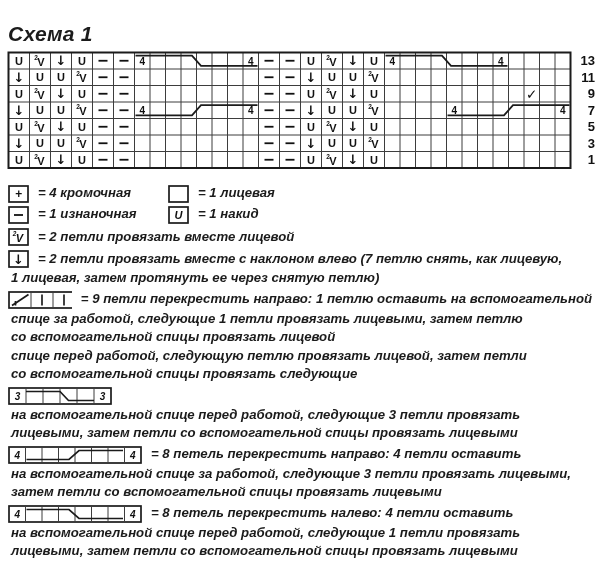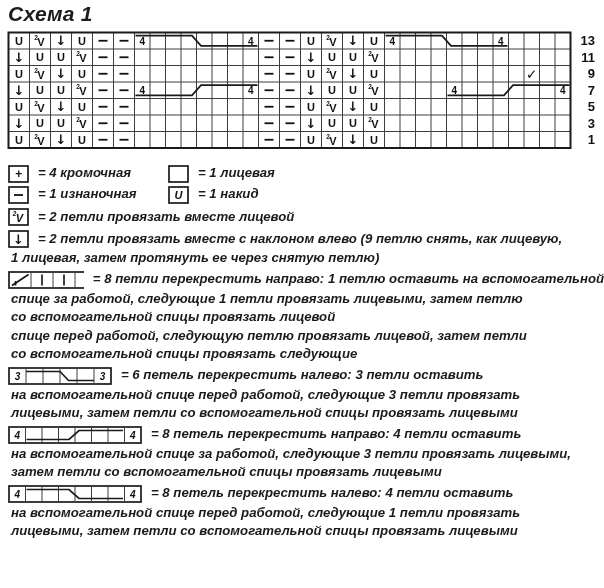--- a/index.html
+++ b/index.html
@@ -1,17 +1,17 @@
 <!DOCTYPE html>
 <html><head>
 <meta charset="utf-8">
 <style>
   html,body{margin:0;padding:0;background:#ffffff;}
   body{width:604px;height:588px;overflow:hidden;font-family:"Liberation Sans",sans-serif;color:#1b1b1b;}
-  .page{padding:2px 0 0 6px;}
+  .page{padding:2px 12px 0 6px;margin-top:20px;}
   .title{font-size:21px;font-style:italic;font-weight:bold;margin:0 0 5px 2px;letter-spacing:.3px;}
   #chart{margin-left:1px;}
   #legend{margin:8px 0 0 2px;font-size:13.2px;font-style:italic;font-weight:bold;line-height:18.5px;}
   .pair-row{display:flex;align-items:center;height:21px;}
   .pair-item{display:flex;align-items:center;gap:9px;}
   .pair-item.first{width:160px;}
   .li-first{display:flex;align-items:center;gap:9px;margin-top:2px;}
   .li-cont{margin-left:3px;font-style:italic;}
   .legend svg{display:block;}
   .legend-text{white-space:nowrap;}
@@ -233,54 +233,53 @@
           <text x="11.5" y="11" dy="0.36em" text-anchor="middle" font-size="11" font-weight="bold" fill="#111111" font-family="&quot;Liberation Sans&quot;,sans-serif">V</text>
           <text x="6.5" y="6.5" dy="0.36em" text-anchor="middle" font-size="6.5" font-weight="bold" fill="#111111" font-family="&quot;Liberation Sans&quot;,sans-serif">2</text>
         </svg>
         <span class="legend-text">= 2 петли провязать вместе лицевой</span>
       </div>
       <div class="li-first">
         <svg width="21" height="20">
           <rect x="1" y="2" width="19" height="16" fill="none" stroke="#1b1b1b" stroke-width="1.7"></rect>
           <text x="10.5" y="10" dy="0.36em" text-anchor="middle" font-size="13" font-weight="bold" fill="#111111" font-family="&quot;DejaVu Sans&quot;,sans-serif">↓</text>
         </svg>
-        <span class="legend-text">= 2 петли провязать вместе с наклоном влево (9 петлю снять, как лицевую,</span>
+        <span class="legend-text">= 2 петли провязать вместе с наклоном влево (7 петлю снять, как лицевую,</span>
       </div>
       <div class="li-cont">1 лицевая, затем протянуть ее через снятую петлю)</div>
       <div class="li-first">
         <svg width="90" height="20">
           <rect x="1" y="2" width="88" height="16" fill="none" stroke="#1b1b1b" stroke-width="1.7"></rect>
           <line x1="23" y1="2" x2="23" y2="18" stroke="#3d3d3d" stroke-width="1"></line>
           <line x1="45" y1="2" x2="45" y2="18" stroke="#3d3d3d" stroke-width="1"></line>
           <line x1="67" y1="2" x2="67" y2="18" stroke="#3d3d3d" stroke-width="1"></line>
           <line x1="34" y1="4.5" x2="34" y2="15.5" stroke="#111111" stroke-width="1.6"></line>
           <line x1="56" y1="4.5" x2="56" y2="15.5" stroke="#111111" stroke-width="1.6"></line>
           <line x1="78" y1="4.5" x2="78" y2="15.5" stroke="#111111" stroke-width="1.6"></line>
           <path d="M 4 15.5 L 20.5 4.5" fill="none" stroke="#1b1b1b" stroke-width="1.7"></path>
           <path d="M 7.5 15.5 V 11" fill="none" stroke="#1b1b1b" stroke-width="1.7"></path>
         </svg>
-        <span class="legend-text">= 8 петли перекрестить направо: 1 петлю оставить на вспомогательной</span>
+        <span class="legend-text">= 9 петли перекрестить направо: 1 петлю оставить на вспомогательной</span>
       </div>
       <div class="li-cont">спице за работой, следующие 1 петли провязать лицевыми, затем петлю</div>
       <div class="li-cont">со вспомогательной спицы провязать лицевой</div>
       <div class="li-cont">спице перед работой, следующую петлю провязать лицевой, затем петли</div>
       <div class="li-cont">со вспомогательной спицы провязать следующие</div>
       <div class="li-first">
         <svg width="104" height="20">
           <rect x="1" y="2" width="102" height="16" fill="none" stroke="#1b1b1b" stroke-width="1.7"></rect>
           <line x1="18" y1="2" x2="18" y2="18" stroke="#3d3d3d" stroke-width="1"></line>
           <line x1="35" y1="2" x2="35" y2="18" stroke="#3d3d3d" stroke-width="1"></line>
           <line x1="52" y1="2" x2="52" y2="18" stroke="#3d3d3d" stroke-width="1"></line>
           <line x1="69" y1="2" x2="69" y2="18" stroke="#3d3d3d" stroke-width="1"></line>
           <line x1="86" y1="2" x2="86" y2="18" stroke="#3d3d3d" stroke-width="1"></line>
           <text x="9.5" y="10" dy="0.36em" text-anchor="middle" font-size="10" font-weight="bold" fill="#111111" font-family="&quot;Liberation Sans&quot;,sans-serif">3</text>
           <text x="94.5" y="10" dy="0.36em" text-anchor="middle" font-size="10" font-weight="bold" fill="#111111" font-family="&quot;Liberation Sans&quot;,sans-serif">3</text>
           <path d="M 18 5.5 H 52 L 60.5 14.5 H 86" fill="none" stroke="#1b1b1b" stroke-width="1.7"></path>
         </svg>
-        <span class="legend-text">= 6 петель перекрестить налево: 3 петли оставить</span>
       </div>
       <div class="li-cont">на вспомогательной спице перед работой, следующие 3 петли провязать</div>
       <div class="li-cont">лицевыми, затем петли со вспомогательной спицы провязать лицевыми</div>
       <div class="li-first">
         <svg width="134" height="20">
           <rect x="1" y="2" width="132" height="16" fill="none" stroke="#1b1b1b" stroke-width="1.7"></rect>
           <line x1="17.5" y1="2" x2="17.5" y2="18" stroke="#3d3d3d" stroke-width="1"></line>
           <line x1="34" y1="2" x2="34" y2="18" stroke="#3d3d3d" stroke-width="1"></line>
           <line x1="50.5" y1="2" x2="50.5" y2="18" stroke="#3d3d3d" stroke-width="1"></line>
           <line x1="67" y1="2" x2="67" y2="18" stroke="#3d3d3d" stroke-width="1"></line>

